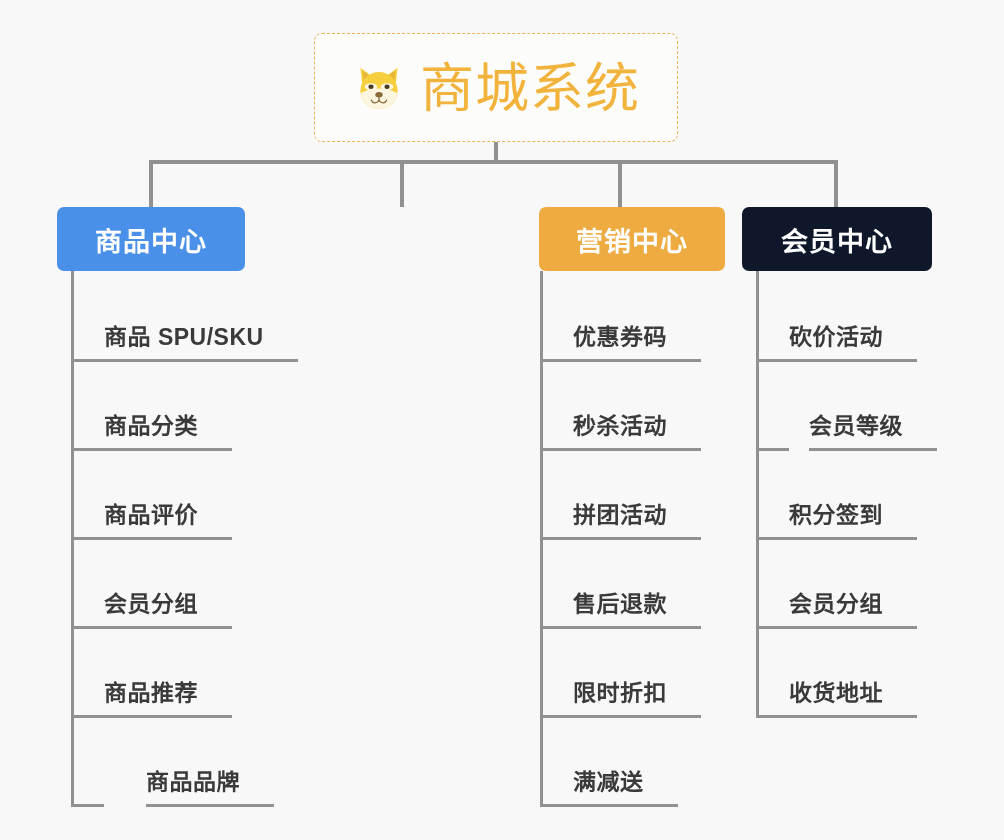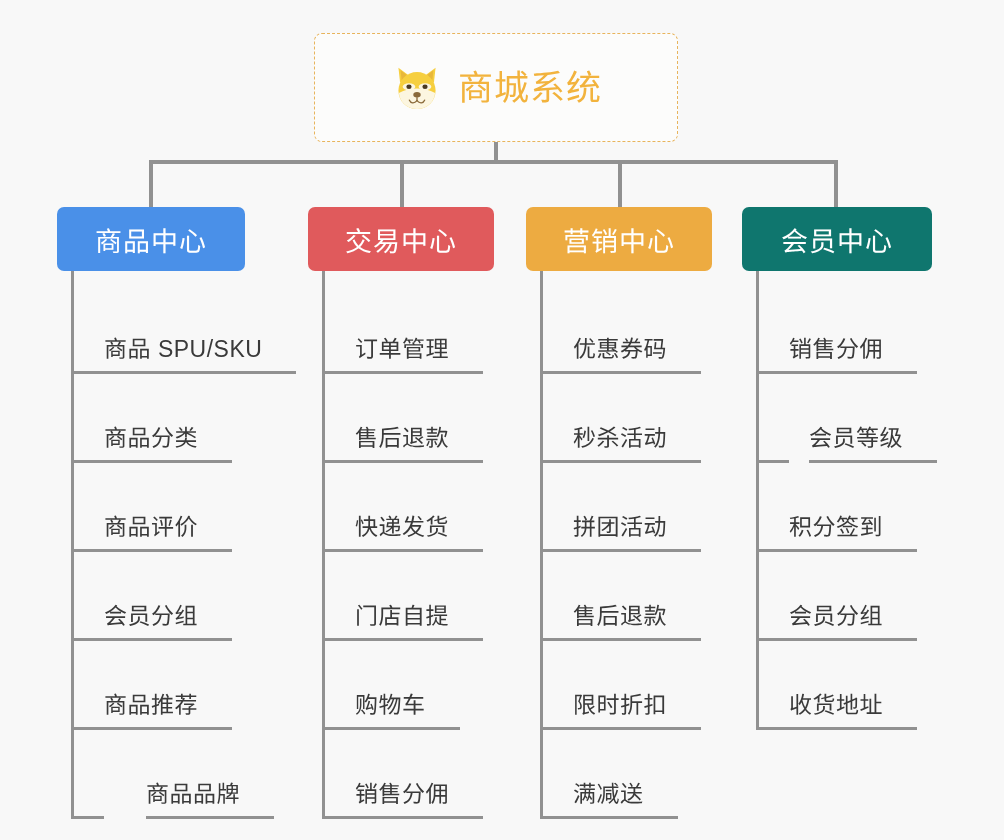--- a/index.html
+++ b/index.html
@@ -44,21 +44,21 @@
     gap: 14px;
   }
   .root-emoji {
     width: 54px;
     height: 54px;
     flex: 0 0 54px;
     position: relative;
     display: block;
   }
   .root-title {
-    font-size: 35px;
+    font-size: 54px;
     line-height: 1;
     color: #f2b33d;
     letter-spacing: 1px;
     white-space: nowrap;
   }
 
   
   .conn {
     position: absolute;
     background: #919191;
@@ -82,20 +82,21 @@
   }
   .drop.d1 { left: 149px; }
   .drop.d2 { left: 400px; }
   .drop.d3 { left: 618px; }
   .drop.d4 { left: 834px; }
 
   
   .column {
     position: absolute;
     top: 207px;
+    font-weight: bold;
   }
   .col-1 { left: 57px;  }
   .col-2 { left: 308px; }
   .col-3 { left: 526px; }
   .col-4 { left: 742px; }
 
   .cat-box {
     height: 64px;
     border-radius: 7px;
     display: flex;
@@ -109,21 +110,21 @@
   .col-1 .cat-box { width: 188px; }
   .col-2 .cat-box { width: 186px; }
   .col-3 .cat-box { width: 186px; }
   .col-4 .cat-box { width: 190px; }
 
   
   .leaf-list {
     position: relative;
     margin-left: 14px;
     border-left: 3px solid #919191;
-    padding-top: 14px;
+    padding-top: 2px;
   }
   .leaf-item {
     position: relative;
     height: 89px;
     box-sizing: border-box;
     display: flex;
     align-items: flex-end;
     padding-left: 30px;
   }
   .leaf-label {
@@ -202,79 +203,54 @@
         </div>
       <div class="leaf-item" style="--conn: #919191;">
           <span class="leaf-label" style="border-bottom-color: rgb(145, 145, 145); text-align: right;">商品推荐</span>
         </div>
       <div class="leaf-item" style="--conn: #919191;">
           <span class="leaf-label" style="border-bottom-color: rgb(145, 145, 145); margin-left: 42px;">商品品牌</span>
         </div>
     </div>
   </div>
 
-  <div class="column col-2">
-    <div class="cat-box" style="background-color: rgb(224, 90, 92);">
-      <span>交易中心</span>
+
+  <div class="column col-3">
+    <div class="cat-box" style="background-color: rgb(237, 171, 65); margin-left: 13px;">
+      <span>营销中心</span>
     </div>
     <div class="leaf-list" style="border-left-color: rgb(145, 145, 145);">
       <div class="leaf-item" style="--conn: #919191;">
-          <span class="leaf-label" style="border-bottom-color: rgb(145, 145, 145);">订单管理</span>
+          <span class="leaf-label" style="border-bottom-color: rgb(145, 145, 145);">优惠券码</span>
+        </div>
+      <div class="leaf-item" style="--conn: #919191;">
+          <span class="leaf-label" style="border-bottom-color: rgb(145, 145, 145);">秒杀活动</span>
+        </div>
+      <div class="leaf-item" style="--conn: #919191;">
+          <span class="leaf-label" style="border-bottom-color: rgb(145, 145, 145);">拼团活动</span>
         </div>
       <div class="leaf-item" style="--conn: #919191;">
           <span class="leaf-label" style="border-bottom-color: rgb(145, 145, 145);">售后退款</span>
         </div>
       <div class="leaf-item" style="--conn: #919191;">
-          <span class="leaf-label" style="border-bottom-color: rgb(145, 145, 145);">快递发货</span>
-        </div>
-      <div class="leaf-item" style="--conn: #919191;">
-          <span class="leaf-label" style="border-bottom-color: rgb(145, 145, 145);">门店自提</span>
-        </div>
-      <div class="leaf-item" style="--conn: #919191;">
-          <span class="leaf-label" style="border-bottom-color: rgb(145, 145, 145);">购物车</span>
-        </div>
-      <div class="leaf-item" style="--conn: #919191;">
-          <span class="leaf-label" style="border-bottom-color: rgb(145, 145, 145);">销售分佣</span>
-        </div>
-    </div>
-  </div>
-
-  <div class="column col-3">
-    <div class="cat-box" style="background-color: rgb(237, 171, 65);">
-      <span>营销中心</span>
+          <span class="leaf-label" style="border-bottom-color: rgb(145, 145, 145);">限时折扣</span>
+        </div>
+      <div class="leaf-item" style="--conn: #919191;">
+          <span class="leaf-label" style="border-bottom-color: rgb(145, 145, 145);">满减送</span>
+        </div>
+    </div>
+  </div>
+
+  <div class="column col-4">
+    <div class="cat-box" style="background-color: #0f172a;">
+      <span>会员中心</span>
     </div>
     <div class="leaf-list" style="border-left-color: rgb(145, 145, 145);">
       <div class="leaf-item" style="--conn: #919191;">
-          <span class="leaf-label" style="border-bottom-color: rgb(145, 145, 145);">优惠券码</span>
-        </div>
-      <div class="leaf-item" style="--conn: #919191;">
-          <span class="leaf-label" style="border-bottom-color: rgb(145, 145, 145);">秒杀活动</span>
-        </div>
-      <div class="leaf-item" style="--conn: #919191;">
-          <span class="leaf-label" style="border-bottom-color: rgb(145, 145, 145);">拼团活动</span>
-        </div>
-      <div class="leaf-item" style="--conn: #919191;">
-          <span class="leaf-label" style="border-bottom-color: rgb(145, 145, 145);">售后退款</span>
-        </div>
-      <div class="leaf-item" style="--conn: #919191;">
-          <span class="leaf-label" style="border-bottom-color: rgb(145, 145, 145);">限时折扣</span>
-        </div>
-      <div class="leaf-item" style="--conn: #919191;">
-          <span class="leaf-label" style="border-bottom-color: rgb(145, 145, 145);">满减送</span>
-        </div>
-    </div>
-  </div>
-
-  <div class="column col-4">
-    <div class="cat-box" style="background-color: #0f766e;">
-      <span>会员中心</span>
-    </div>
-    <div class="leaf-list" style="border-left-color: rgb(145, 145, 145);">
-      <div class="leaf-item" style="--conn: #919191;">
-          <span class="leaf-label" style="border-bottom-color: rgb(145, 145, 145);">销售分佣</span>
+          <span class="leaf-label" style="border-bottom-color: rgb(145, 145, 145);">砍价活动</span>
         </div>
       <div class="leaf-item" style="--conn: #919191;">
           <span class="leaf-label" style="border-bottom-color: rgb(145, 145, 145); margin-left: 20px;">会员等级</span>
         </div>
       <div class="leaf-item" style="--conn: #919191;">
           <span class="leaf-label" style="border-bottom-color: rgb(145, 145, 145);">积分签到</span>
         </div>
       <div class="leaf-item" style="--conn: #919191;">
           <span class="leaf-label" style="border-bottom-color: rgb(145, 145, 145);">会员分组</span>
         </div>

